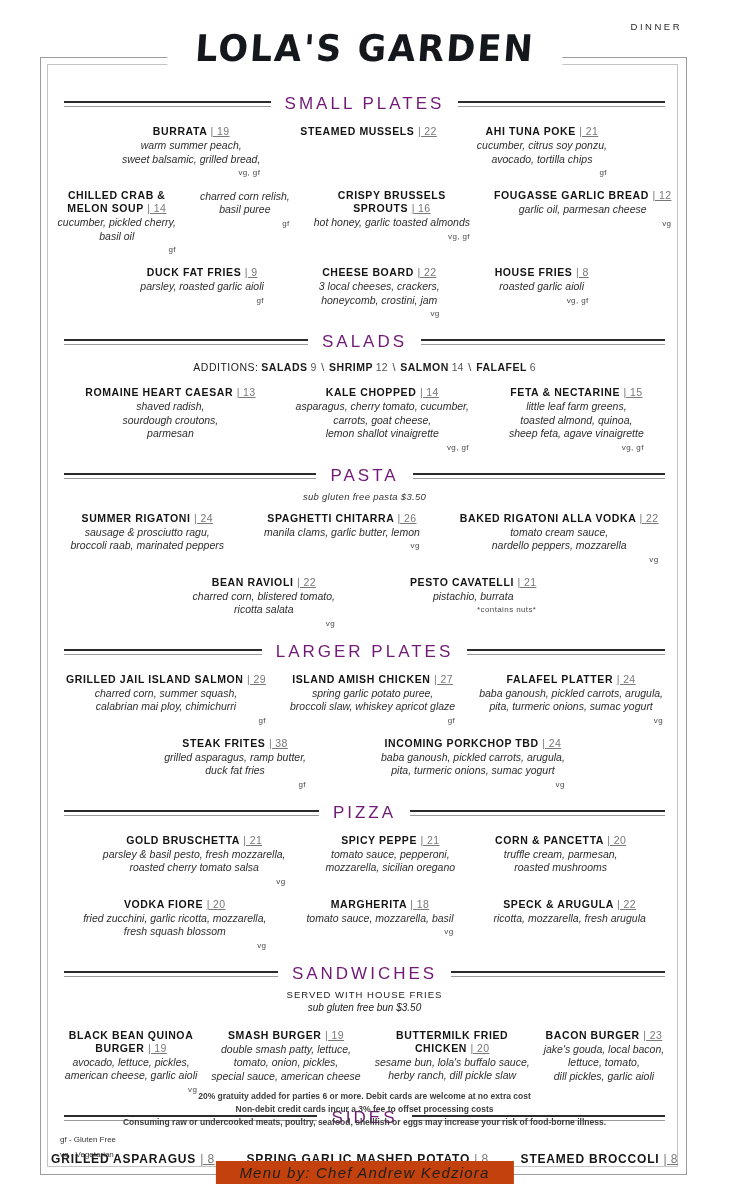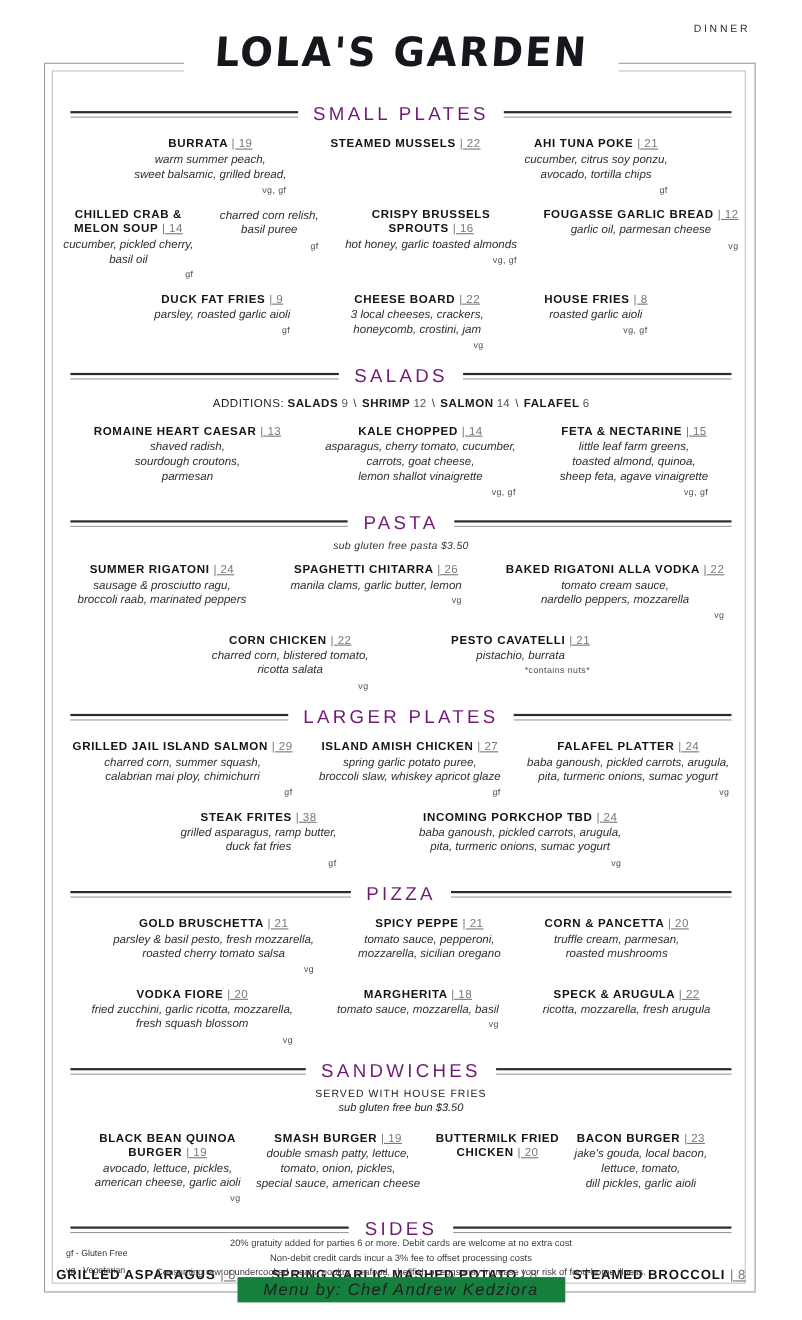--- a/index.html
+++ b/index.html
@@ -32,23 +32,23 @@
   .item-desc{font-size:10.5px;font-style:italic;color:#2e2e2e;line-height:1.28;white-space:pre-line;margin-top:1px;}
   .item-tags{font-size:8px;color:#4a4a4a;letter-spacing:.4px;margin-top:2px;min-height:0;text-align:right;}
   .additions{text-align:center;font-size:10.5px;margin:-2px 0 13px;color:#1a1a1a;}
   .additions .lbl{letter-spacing:.5px;}
   .additions b{font-weight:700;letter-spacing:.5px;}
   .additions .num{color:#555;}
   .additions .sep{margin:0 2px;color:#333;}
   .sides-row{display:flex;justify-content:center;gap:32px;margin-top:24px;}
   .side{font-size:12px;font-weight:700;letter-spacing:.8px;white-space:nowrap;color:#161616;}
   .legend{position:absolute;left:60px;top:1132px;font-size:8px;color:#333;line-height:1.9;z-index:2;}
-  .disclaimers{position:absolute;left:80px;right:80px;top:1124px;text-align:center;font-size:8.5px;
-        color:#3d3d3d;line-height:1.55;z-index:1;}
-  .credit{position:absolute;top:1161px;left:50%;transform:translateX(-50%);background:#15803d;
+  .disclaimers{position:absolute;left:80px;right:80px;top:1090px;text-align:center;font-size:8.5px;
+        color:#3d3d3d;line-height:1.55;z-index:1;font-weight:bold;}
+  .credit{position:absolute;top:1161px;left:50%;transform:translateX(-50%);background:#c2410c;
         padding:3px 24px;font-size:15px;font-style:italic;letter-spacing:1.2px;color:#1f1f1f;
         z-index:3;white-space:nowrap;}
 </style>
 </head>
 <body>
 
 <div class="page">
   <div class="frame-a"></div>
   <div class="frame-b"></div>
   <div class="dinner">DINNER</div>
@@ -189,21 +189,21 @@
         </div>
         <div class="item">
           <div class="item-title"><span class="nm">BAKED RIGATONI ALLA VODKA</span> <span class="pr">| 22</span></div>
           <div class="item-desc">tomato cream sauce,
 nardello peppers, mozzarella</div>
           <div class="item-tags">vg</div>
         </div>
       </div>
       <div class="row g-xl">
         <div class="item">
-          <div class="item-title"><span class="nm">CORN CHICKEN</span> <span class="pr">| 22</span></div>
+          <div class="item-title"><span class="nm">BEAN RAVIOLI</span> <span class="pr">| 22</span></div>
           <div class="item-desc">charred corn, blistered tomato,
 ricotta salata</div>
           <div class="item-tags">vg</div>
         </div>
         <div class="item">
           <div class="item-title"><span class="nm">PESTO CAVATELLI</span> <span class="pr">| 21</span></div>
           <div class="item-desc">pistachio, burrata</div>
           <div class="item-tags">*contains nuts*</div>
         </div>
       </div>
@@ -316,20 +316,22 @@
         <div class="item">
           <div class="item-title"><span class="nm">SMASH BURGER</span> <span class="pr">| 19</span></div>
           <div class="item-desc">double smash patty, lettuce,
 tomato, onion, pickles,
 special sauce, american cheese</div>
           <div class="item-tags"></div>
         </div>
         <div class="item">
           <div class="item-title"><span class="nm">BUTTERMILK FRIED
 CHICKEN</span> <span class="pr">| 20</span></div>
+          <div class="item-desc">sesame bun, lola's buffalo sauce,
+herby ranch, dill pickle slaw</div>
           <div class="item-tags"></div>
         </div>
         <div class="item">
           <div class="item-title"><span class="nm">BACON BURGER</span> <span class="pr">| 23</span></div>
           <div class="item-desc">jake's gouda, local bacon,
 lettuce, tomato,
 dill pickles, garlic aioli</div>
           <div class="item-tags"></div>
         </div>
       </div>

